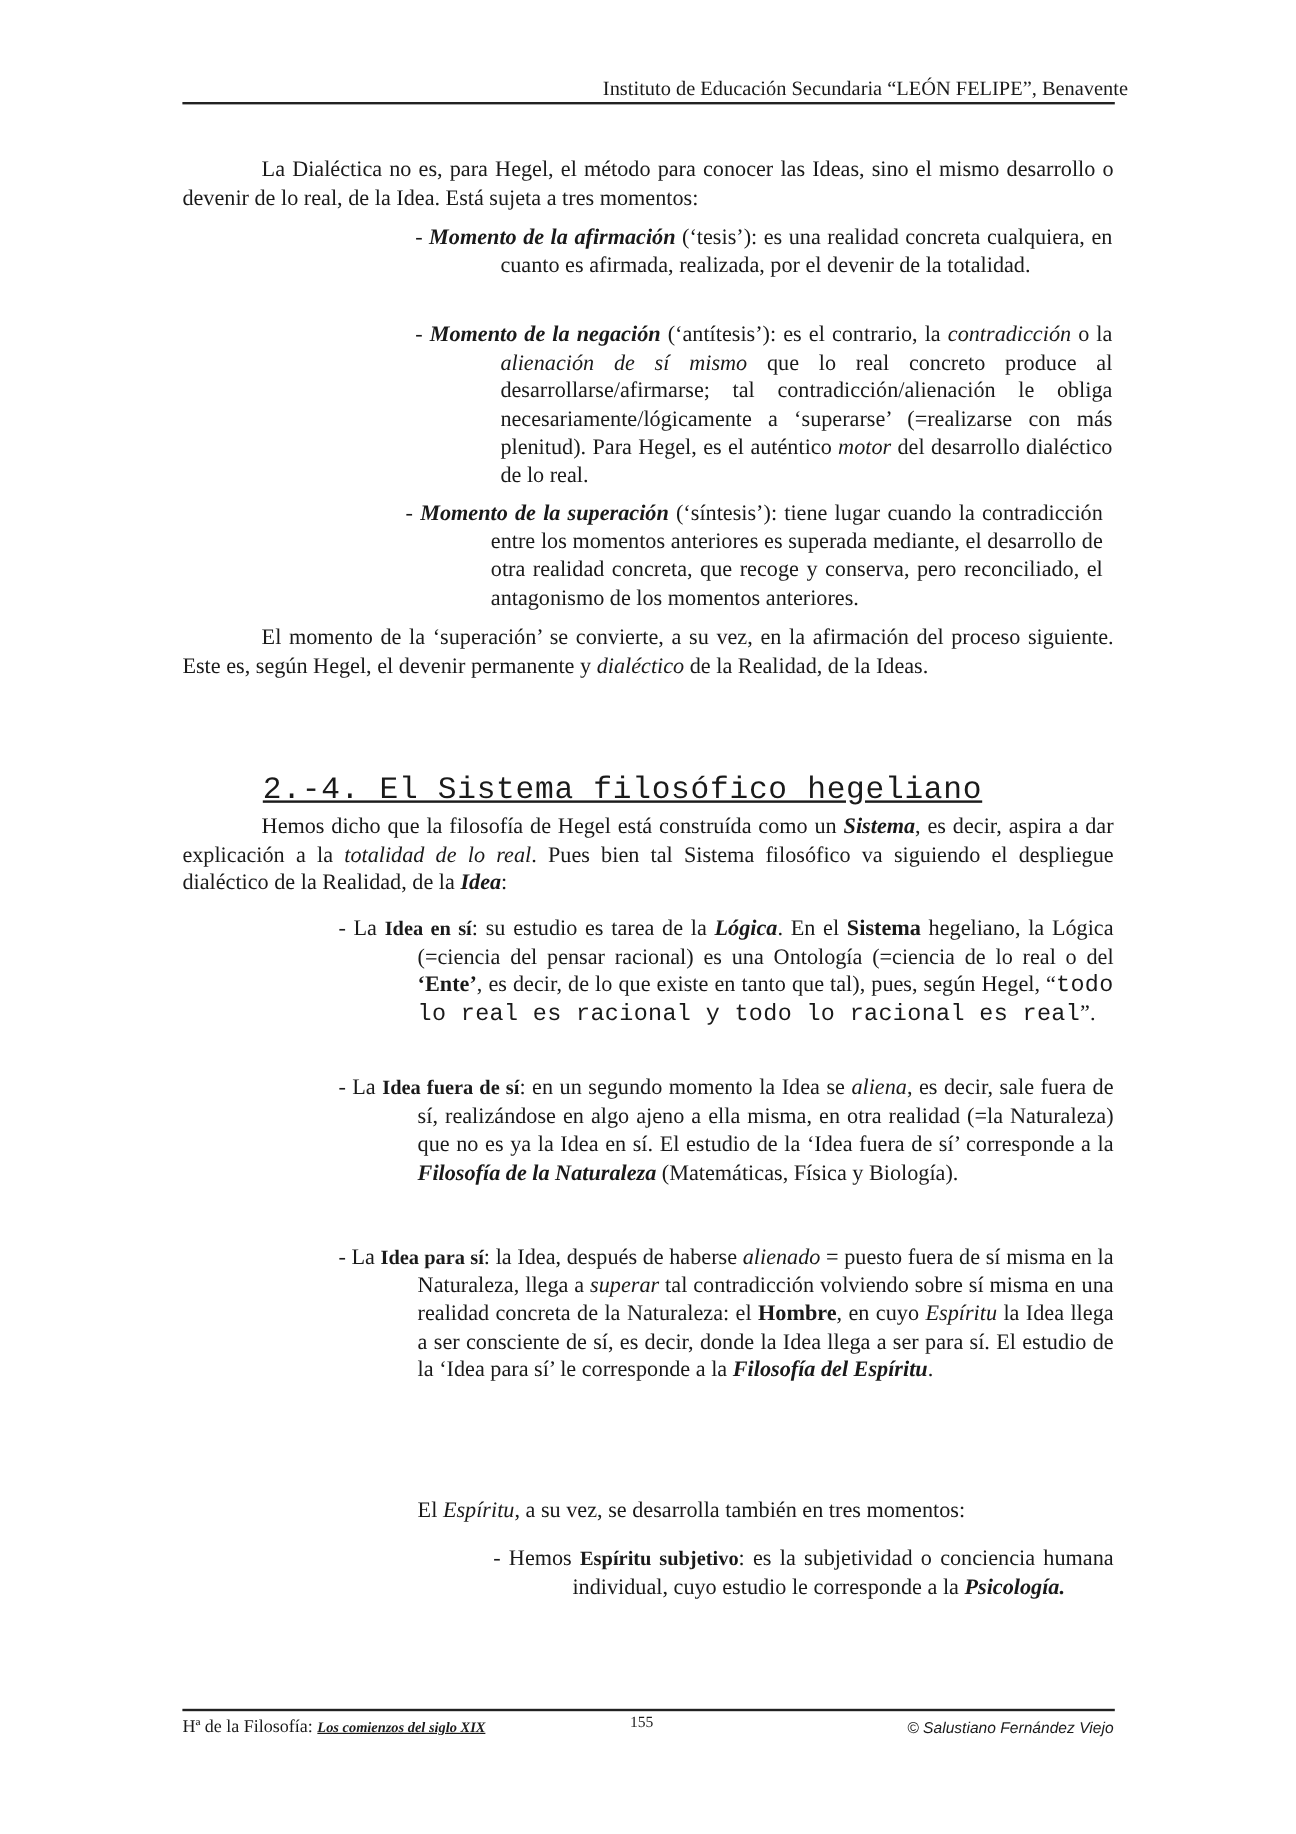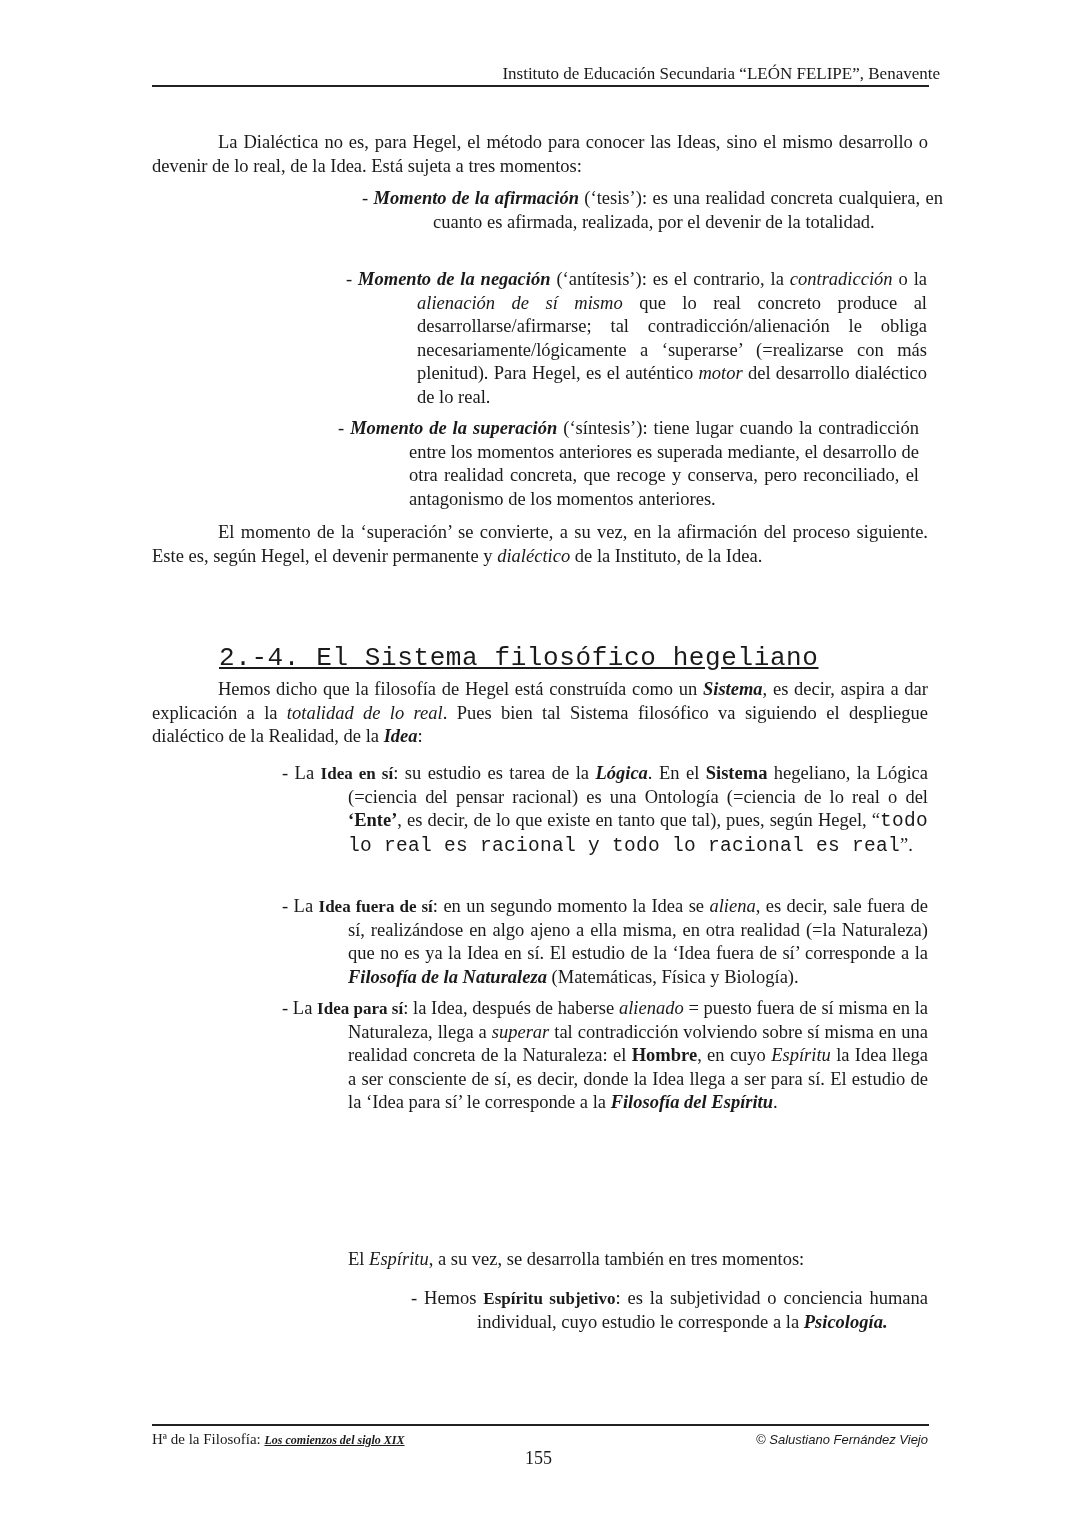--- a/index.html
+++ b/index.html
@@ -4,32 +4,32 @@
 <style>
   html, body { margin:0; padding:0; background:#ffffff; }
   body { width:1080px; height:1528px; position:relative; overflow:hidden;
          font-family:"Liberation Serif", serif; color:#1a1a1a; font-size:18.5px; }
   .hdr { position:absolute; left:164px; top:64px; width:776px; text-align:right;
          font-size:17px; line-height:20px; }
   .hdr-rule { position:absolute; left:152px; top:85px; width:777px; height:1.5px; background:#222; }
   .p { position:absolute; text-align:justify; line-height:23.5px; }
   .ind { text-indent:66px; }
   .item { position:absolute; text-align:justify; line-height:23.5px; }
-  .hang { padding-left:38px; text-indent:-38px;margin-left:16px; }
+  .hang { padding-left:38px; text-indent:-38px; }
   .bi { font-weight:bold; font-style:italic; }
   .b { font-weight:bold; }
   .i { font-style:italic; }
   .big { font-weight:bold; font-size:17px; }
   .mono { font-family:"Liberation Mono", monospace; font-size:19.5px; letter-spacing:0.3px; }
   .section { position:absolute; left:219px; top:643px; font-family:"Liberation Mono", monospace;
              font-size:26px; text-decoration:underline; letter-spacing:0.6px; }
   .ftr-rule { position:absolute; left:152px; top:1424px; width:777px; height:1.5px; background:#222; }
   .ftr-left { position:absolute; left:152px; top:1431px; font-size:15px; }
   .ftr-left .bu { font-weight:bold; font-style:italic; text-decoration:underline; font-size:12px; }
-  .ftr-page { position:absolute; left:525px; top:1427px; font-size:18px;margin-top:21px; }
+  .ftr-page { position:absolute; left:525px; top:1427px; font-size:13px; }
   .ftr-right { position:absolute; right:152px; top:1432px; font-family:"Liberation Sans", sans-serif;
                font-style:italic; font-size:13px; }
 </style>
 </head>
 <body>
 
 <div class="hdr">Instituto de Educación Secundaria “LEÓN FELIPE”, Benavente</div>
 <div class="hdr-rule"></div>
 
 <div class="p ind" style="left:152px; top:131px; width:776px;">La Dialéctica no es, para Hegel, el método para conocer las Ideas, sino el mismo desarrollo o devenir de lo real, de la Idea. Está sujeta a tres momentos:</div>
@@ -40,38 +40,38 @@
 
 <div class="item" style="left:346px; top:268px; width:510px; padding-left:71px; text-indent:-71px;">
   <span>- </span><span class="bi">Momento de la negación</span><span> (‘antítesis’): es el contrario, la </span><span class="i">contradicción</span><span> o la </span><span class="i">alienación de sí mismo</span><span> que lo real concreto produce al desarrollarse/afirmarse; tal contradicción/alienación le obliga necesariamente/lógicamente a ‘superarse’ (=realizarse con más plenitud). Para Hegel, es el auténtico </span><span class="i">motor</span><span> del desarrollo dialéctico de lo real.</span>
 </div>
 
 <div class="item" style="left:326px; top:417px; width:510px; padding-left:71px; text-indent:-71px;margin-left:12px;">
   <span>- </span><span class="bi">Momento de la superación</span><span> (‘síntesis’): tiene lugar cuando la contradicción entre los momentos anteriores es superada mediante, el desarrollo de otra realidad concreta, que recoge y conserva, pero reconciliado, el antagonismo de los momentos anteriores.</span>
 </div>
 
 <div class="p ind" style="left:152px; top:521px; width:776px;">
-  <span>El momento de la ‘superación’ se convierte, a su vez, en la afirmación del proceso siguiente. Este es, según Hegel, el devenir permanente y </span><span class="i">dialéctico</span><span> de la Instituto, de la Idea.</span>
+  <span>El momento de la ‘superación’ se convierte, a su vez, en la afirmación del proceso siguiente. Este es, según Hegel, el devenir permanente y </span><span class="i">dialéctico</span><span> de la Realidad, de la Ideas.</span>
 </div>
 
 <div class="section">2.-4. El Sistema filosófico hegeliano</div>
 
 <div class="p ind" style="left:152px; top:678px; width:776px;">
   <span>Hemos dicho que la filosofía de Hegel está construída como un </span><span class="bi">Sistema</span><span>, es decir, aspira a dar explicación a la </span><span class="i">totalidad de lo real</span><span>. Pues bien tal Sistema filosófico va siguiendo el despliegue dialéctico de la Realidad, de la </span><span class="bi">Idea</span><span>:</span>
 </div>
 
 <div class="item" style="left:282px; top:762px; width:580px; padding-left:66px; text-indent:-66px;">
   <span>- La </span><span class="big">Idea en sí</span><span>: su estudio es tarea de la </span><span class="bi">Lógica</span><span>. En el </span><span class="b">Sistema</span><span> hegeliano, la Lógica (=ciencia del pensar racional) es una Ontología (=ciencia de lo real o del </span><span class="b">‘Ente’</span><span>, es decir, de lo que existe en tanto que tal), pues, según Hegel, “</span><span class="mono">todo lo real es racional y todo lo racional es real</span><span>”.</span>
 </div>
 
 <div class="item" style="left:282px; top:895px; width:580px; padding-left:66px; text-indent:-66px;">
   <span>- La </span><span class="big">Idea fuera de sí</span><span>: en un segundo momento la Idea se </span><span class="i">aliena</span><span>, es decir, sale fuera de sí, realizándose en algo ajeno a ella misma, en otra realidad (=la Naturaleza) que no es ya la Idea en sí. El estudio de la ‘Idea fuera de sí’ corresponde a la </span><span class="bi">Filosofía de la Naturaleza</span><span> (Matemáticas, Física y Biología).</span>
 </div>
 
-<div class="item" style="left:282px; top:997px; width:580px; padding-left:66px; text-indent:-66px;">
+<div class="item" style="left:282px; top:1036px; width:580px; padding-left:66px; text-indent:-66px;">
   <span>- La </span><span class="big">Idea para sí</span><span>: la Idea, después de haberse </span><span class="i">alienado</span><span> = puesto fuera de sí misma en la Naturaleza, llega a </span><span class="i">superar</span><span> tal contradicción volviendo sobre sí misma en una realidad concreta de la Naturaleza: el </span><span class="b">Hombre</span><span>, en cuyo </span><span class="i">Espíritu</span><span> la Idea llega a ser consciente de sí, es decir, donde la Idea llega a ser para sí. El estudio de la ‘Idea para sí’ le corresponde a la </span><span class="bi">Filosofía del Espíritu</span><span>.</span>
 </div>
 
 <div class="p" style="left:348px; top:1248px; width:580px;">
   <span>El </span><span class="i">Espíritu</span><span>, a su vez, se desarrolla también en tres momentos:</span>
 </div>
 
 <div class="item" style="left:411px; top:1287px; width:451px; padding-left:66px; text-indent:-66px;">
   <span>- Hemos </span><span class="big">Espíritu subjetivo</span><span>: es la subjetividad o conciencia humana individual, cuyo estudio le corresponde a la </span><span class="bi">Psicología.</span>
 </div>

